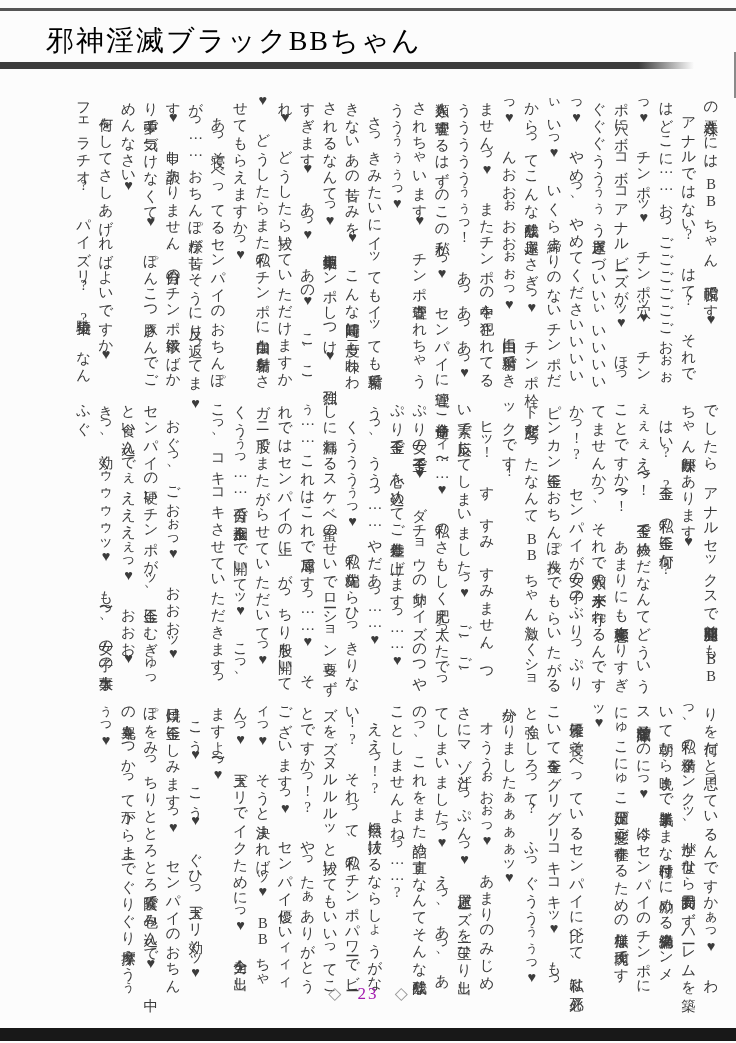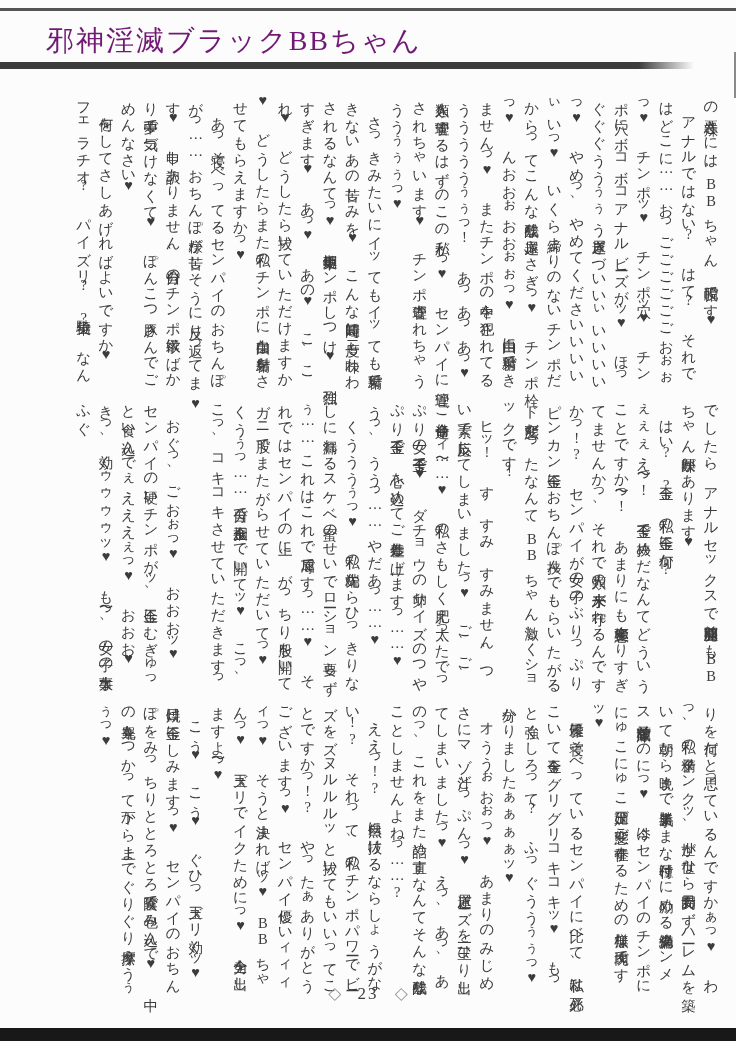--- a/index.html
+++ b/index.html
@@ -12,21 +12,21 @@
     position:relative;width:736px;height:1043px;
     background:#fcfcfc;overflow:hidden;
   }
   
   .top-rule{
     position:absolute;top:8px;left:0;width:736px;height:3px;
     background:#555;
   }
   .title{
     position:absolute;top:22px;left:46px;margin:0;
-    font-size:28px;font-weight:500;color:#701a75;letter-spacing:2px;
+    font-size:28px;font-weight:500;color:#000000;letter-spacing:2px;
     white-space:nowrap;
   }
   
   .title-rule{
     position:absolute;top:62px;left:0;width:694px;height:7px;
     background:linear-gradient(to right,#3c3c3c 92%,rgba(60,60,60,0));
   }
   
   .edge-mark{
     position:absolute;top:52px;right:0;width:2px;height:46px;
@@ -44,21 +44,21 @@
   .b1{top:92px}
   .b2{top:395px}
   .b3{top:697px}
   .tblock p{margin:0;padding:0;}
   .tblock p.indent{text-indent:1em;}
   .pagefoot{
     position:absolute;top:983px;left:0;width:736px;
     text-align:center;font-size:17px;color:#999;
   }
   .pagefoot .orn{color:#9a9a9a;margin:0 12px;}
-  .pagefoot .num{color:#404040;letter-spacing:2px;}
+  .pagefoot .num{color:#a21caf;letter-spacing:2px;}
   
   .bottom-bar{
     position:absolute;bottom:2px;left:0;width:736px;height:13px;
     background:#181818;
   }
 </style>
 </head>
 <body>
 
 <div class="page">

